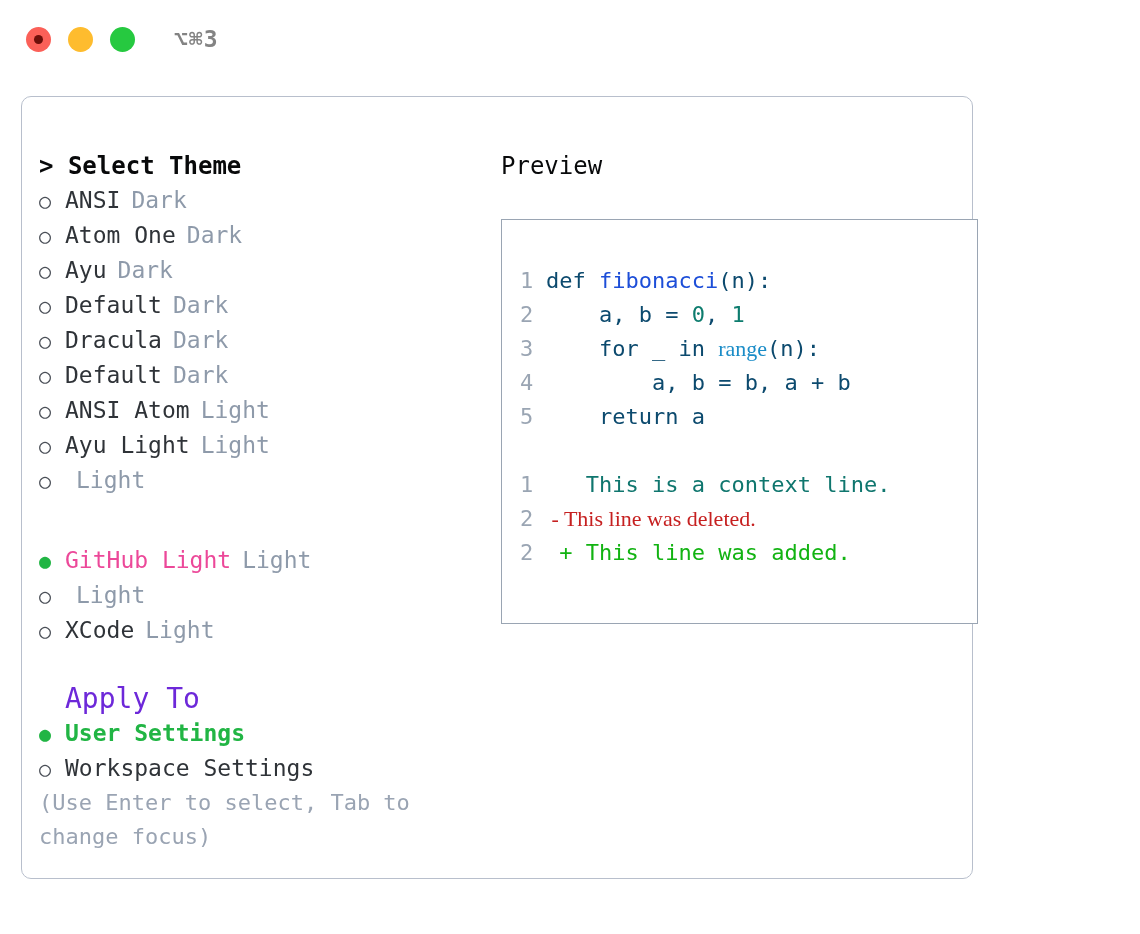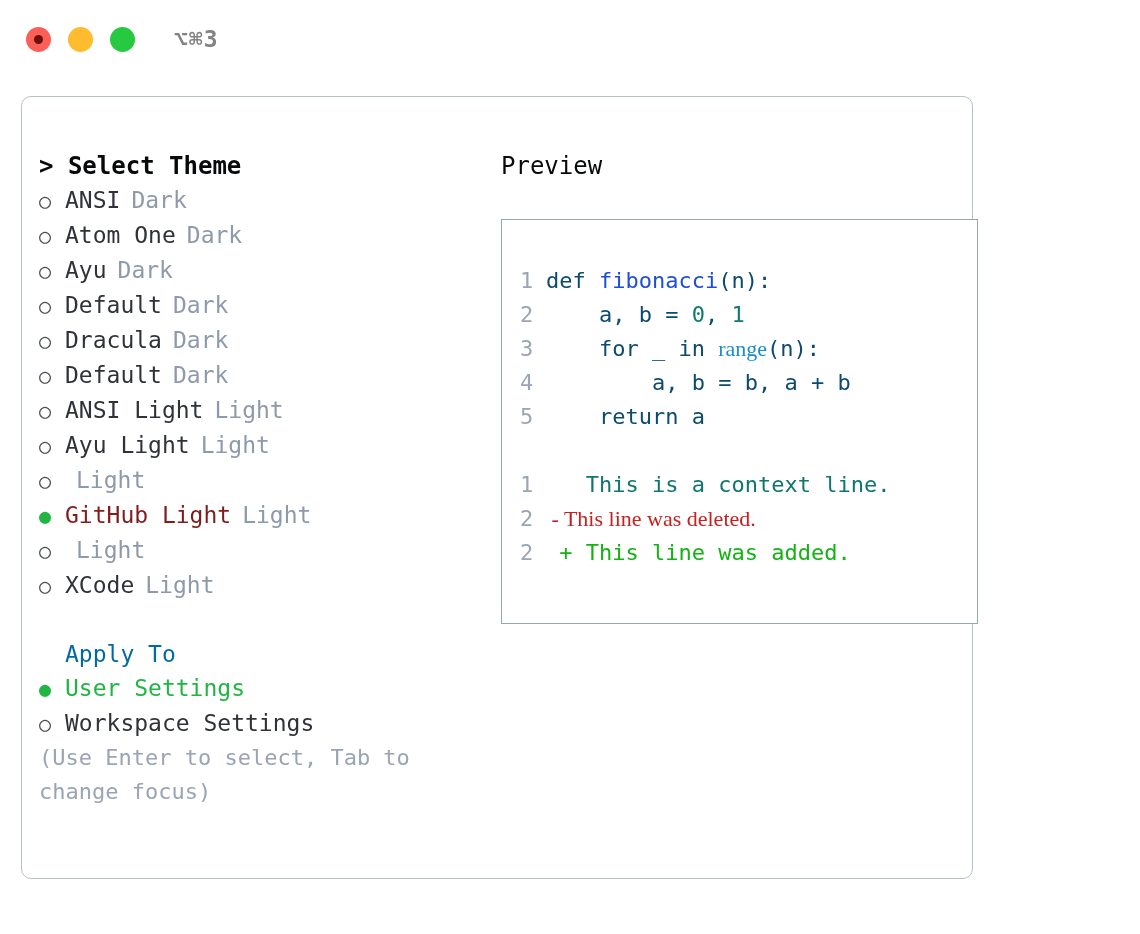--- a/index.html
+++ b/index.html
@@ -110,46 +110,46 @@
     color: #2f3338;
   }
   .bullet {
     width: 26px;
     flex: 0 0 26px;
     color: #4a4f57;
     font-size: 20px;
     line-height: 34px;
   }
   .theme-row.selected .bullet { color: #21b544; }
-  .theme-row.selected .theme-name { color: #7f1d1d; }
+  .theme-row.selected .theme-name { color: #ec4899; margin-top: 45px; }
   .theme-name { color: #2f3338; }
   .theme-tag {
     color: #8e9aaa;
     margin-left: 11px;
   }
 
   .spacer-row { height: 34px; }
 
   .apply-head {
+    font-size: 28px;
+    color: #6d28d9;
+    line-height: 34px;
+    padding-left: 26px;
+    white-space: pre;
+  }
+  .apply-row {
+    display: flex;
+    align-items: baseline;
+    line-height: 34px;
     font-size: 23px;
-    color: #0369a1;
-    line-height: 34px;
-    padding-left: 26px;
-    white-space: pre;
-  }
-  .apply-row {
-    display: flex;
-    align-items: baseline;
-    line-height: 34px;
-    font-size: 23px;
     white-space: pre;
     color: #2f3338;
   }
   .apply-row.selected .bullet { color: #21b544; }
-  .apply-row.selected .apply-label { color: #21b544; }
+  .apply-row.selected .apply-label { color: #21b544; font-weight: bold; }
 
   .hint {
     font-size: 22px;
     line-height: 34px;
     color: #9aa4b3;
     width: 400px;
   }
 
   
   .right-col {
@@ -216,21 +216,21 @@
 
       <div class="left-col">
         <div class="section-head">&gt; Select Theme</div>
         <div id="theme-list">
             <div class="theme-row"><span class="bullet">○</span><span class="theme-name">ANSI</span><span class="theme-tag">Dark</span></div>
             <div class="theme-row"><span class="bullet">○</span><span class="theme-name">Atom One</span><span class="theme-tag">Dark</span></div>
             <div class="theme-row"><span class="bullet">○</span><span class="theme-name">Ayu</span><span class="theme-tag">Dark</span></div>
             <div class="theme-row"><span class="bullet">○</span><span class="theme-name">Default</span><span class="theme-tag">Dark</span></div>
             <div class="theme-row"><span class="bullet">○</span><span class="theme-name">Dracula</span><span class="theme-tag">Dark</span></div>
             <div class="theme-row"><span class="bullet">○</span><span class="theme-name">Default</span><span class="theme-tag">Dark</span></div>
-            <div class="theme-row"><span class="bullet">○</span><span class="theme-name">ANSI Light</span><span class="theme-tag">Light</span></div>
+            <div class="theme-row"><span class="bullet">○</span><span class="theme-name">ANSI Atom</span><span class="theme-tag">Light</span></div>
             <div class="theme-row"><span class="bullet">○</span><span class="theme-name">Ayu Light</span><span class="theme-tag">Light</span></div>
             <div class="theme-row"><span class="bullet">○</span><span class="theme-tag">Light</span></div>
             <div class="theme-row selected"><span class="bullet">●</span><span class="theme-name">GitHub Light</span><span class="theme-tag">Light</span></div>
             <div class="theme-row"><span class="bullet">○</span><span class="theme-tag">Light</span></div>
             <div class="theme-row"><span class="bullet">○</span><span class="theme-name">XCode</span><span class="theme-tag">Light</span></div>
           </div>
 
         <div class="spacer-row"></div>
 
         <div class="apply-head">Apply To</div>

